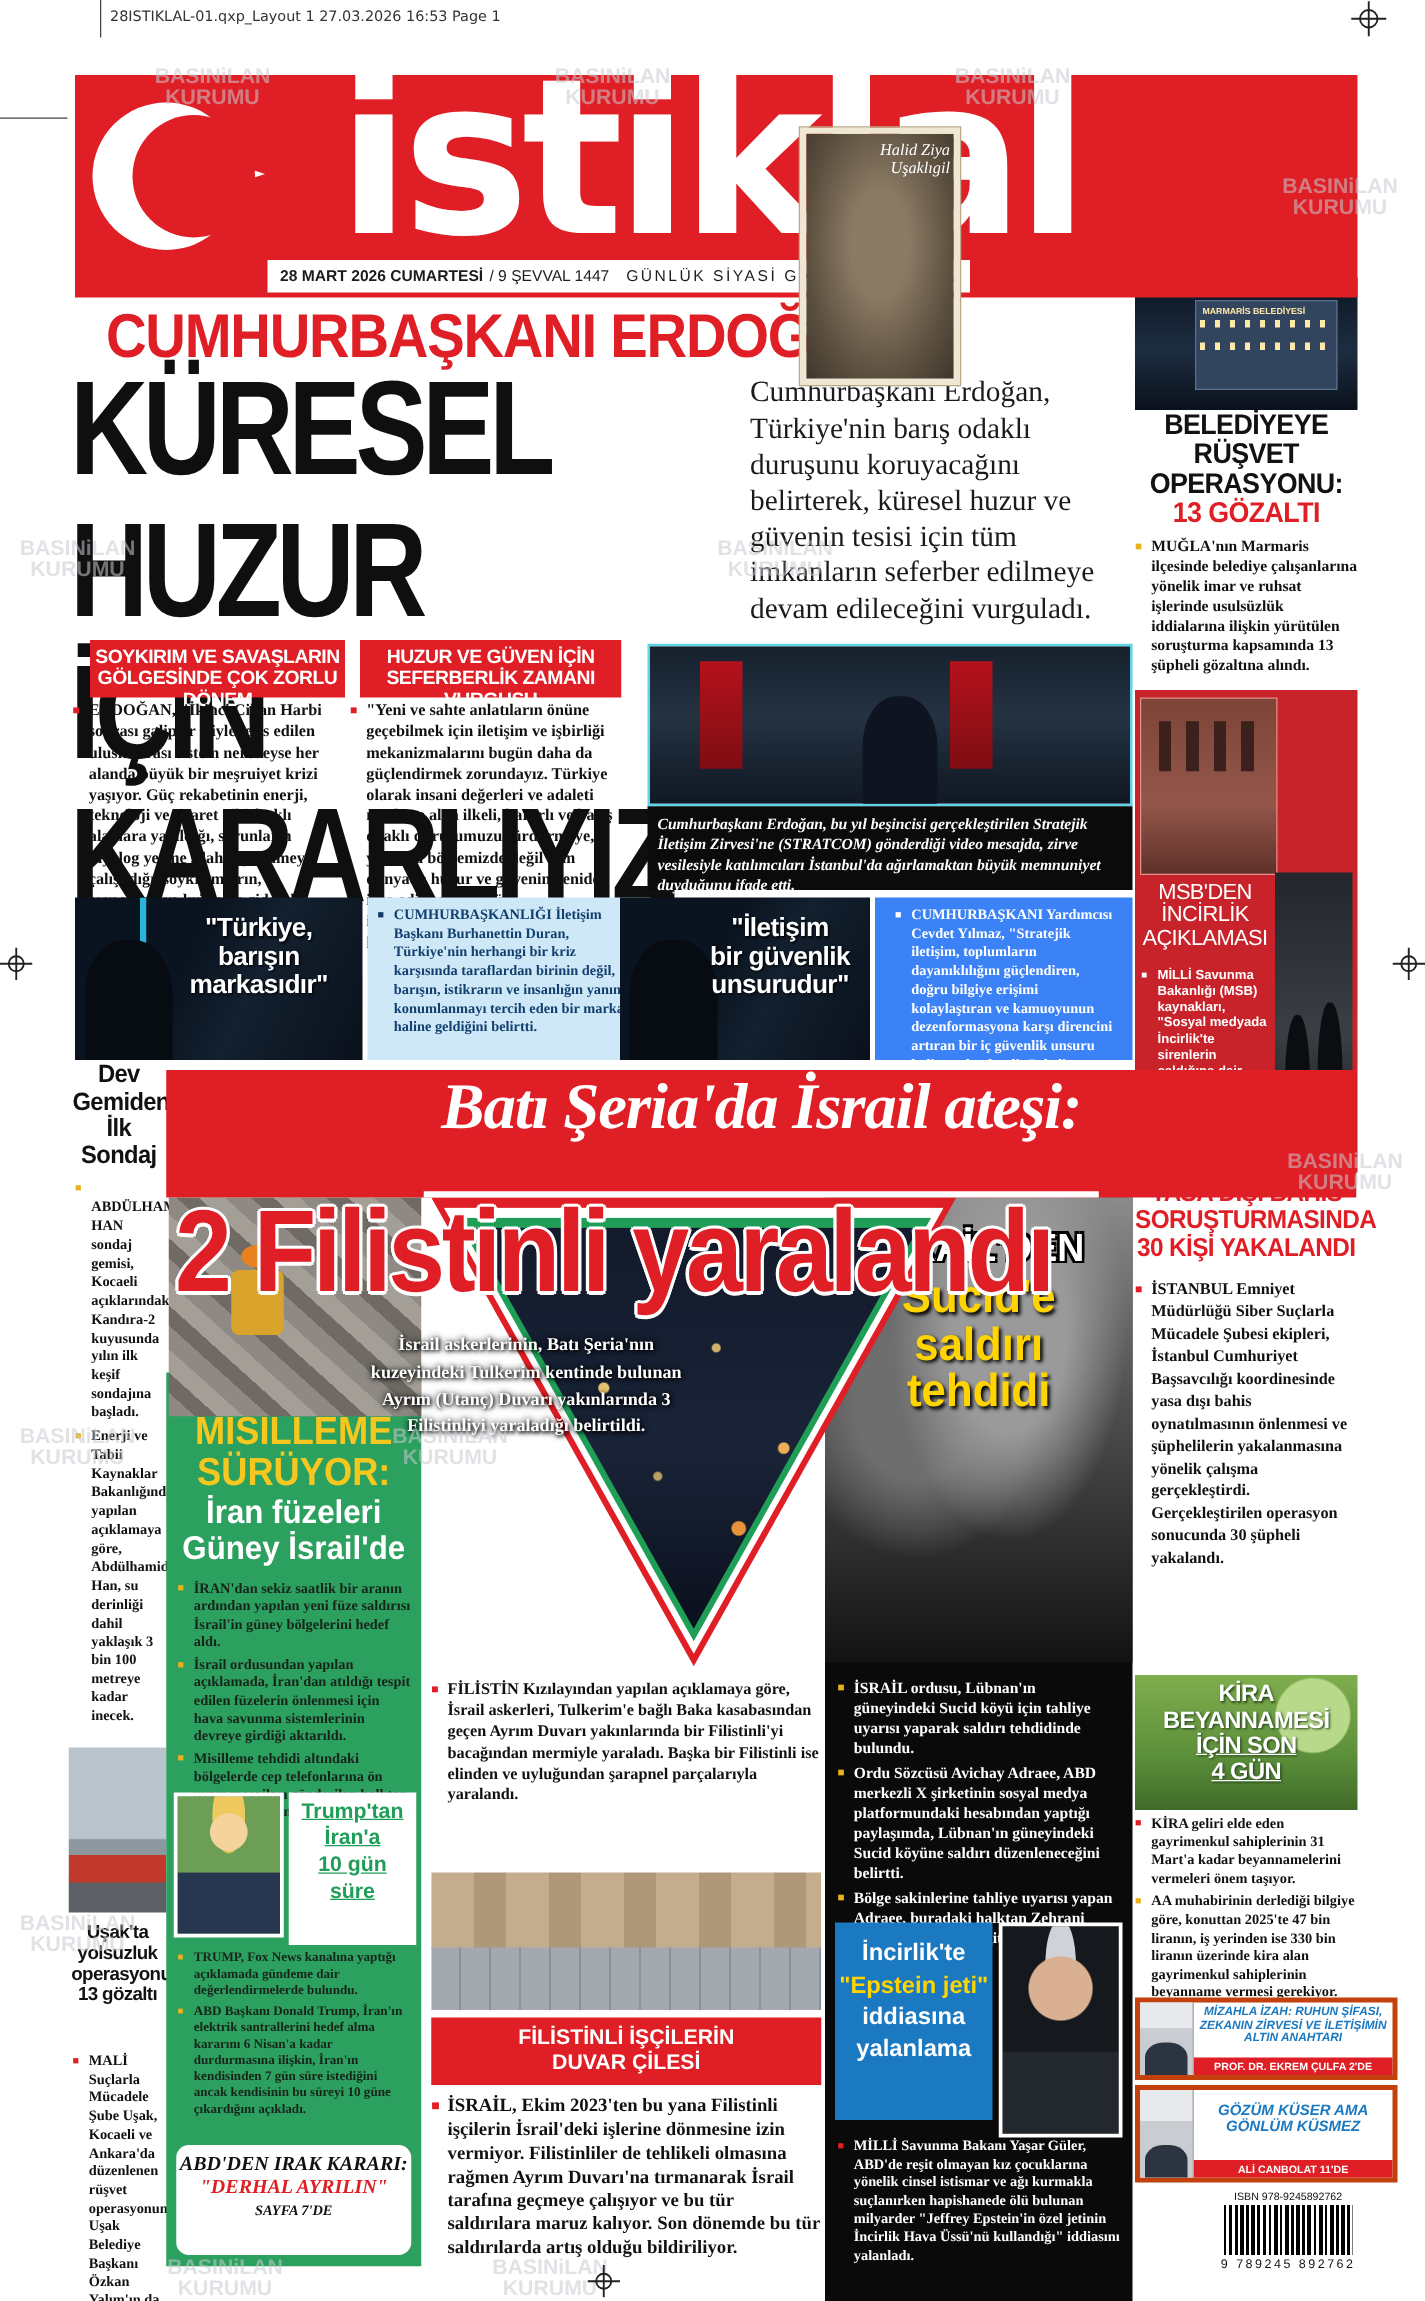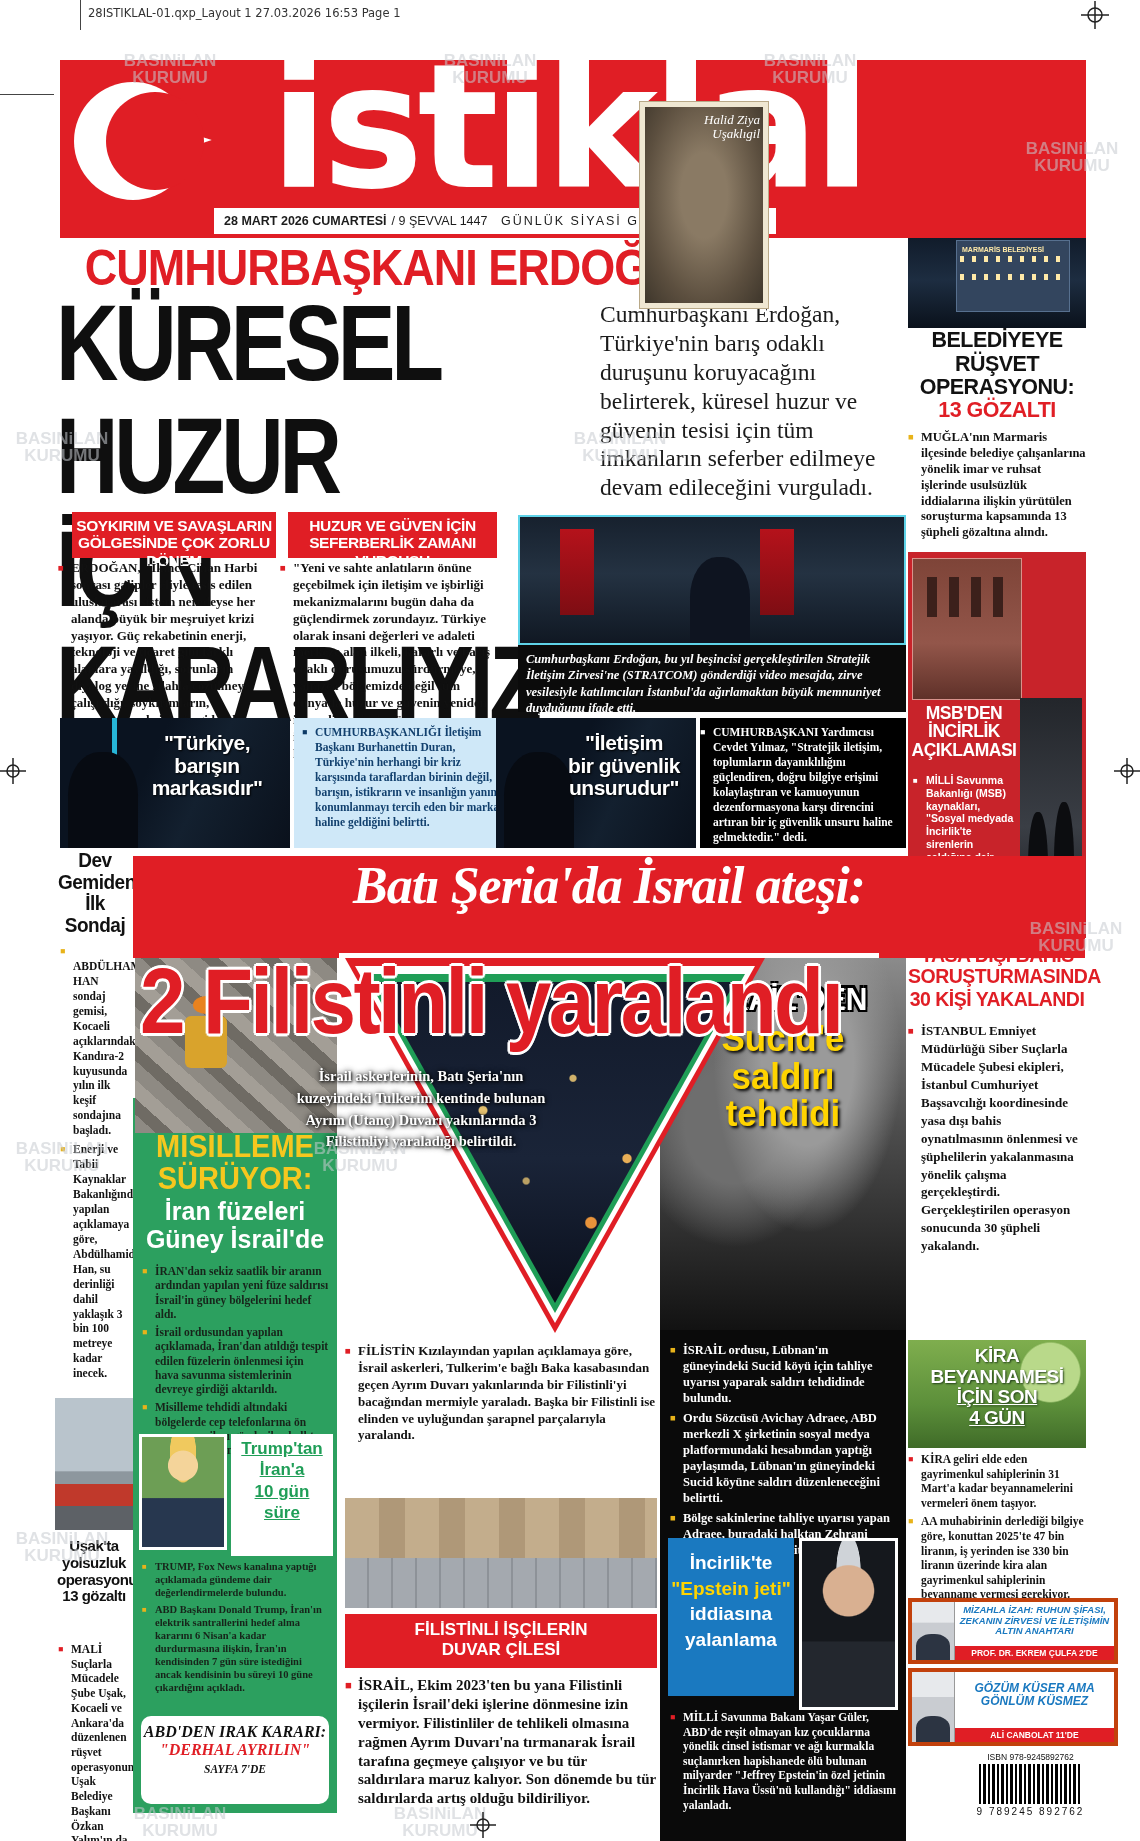--- a/index.html
+++ b/index.html
@@ -67,21 +67,21 @@
   #rusvet-body{top:430px;font-size:12.5px;line-height:1.27}
   #msb-box{top:552px;height:386px;background:#c8232a}
   #msb-bldg{position:absolute;left:4px;top:6px;width:108px;height:140px;background:
      linear-gradient(180deg,#7e4438 0%,#93564a 60%,#5f3129 100%);border:1px solid #d8938c}
   #msb-arch{position:absolute;left:14px;top:18px;width:88px;height:40px;background:
      repeating-linear-gradient(90deg,#3c201b 0 10px,transparent 10px 22px)}
   #msb-men{position:absolute;left:112px;top:146px;width:62px;height:234px;background:
      linear-gradient(180deg,#23262b 0%,#3a3e45 55%,#17191d 100%)}
   .sil{position:absolute;border-radius:45% 45% 8% 8%;background:#0c0d10}
   #msb-title{position:absolute;left:0;top:152px;width:112px;color:#fff;font-size:17.5px;line-height:1.05;
-     text-align:center;font-weight:700}
+     text-align:center;font-weight:400}
   #msb-body{position:absolute;left:5px;top:222px;width:104px;color:#fff;font-size:10.5px;line-height:1.22}
   #bahis-title{top:946px;font-size:19.5px;line-height:1.05;color:#e01e25;text-align:center;transform:scaleY(1.06)}
   #bahis-body{top:1022px;font-size:13px;line-height:1.38}
   #kira-box{top:1340px;height:108px;background:
      radial-gradient(circle at 80% 30%,#b9d98a 0 18%,transparent 19%),
      linear-gradient(180deg,#7fae4e 0%,#5c8f3a 60%,#3f6b28 100%);
      color:#fff;text-align:center;font-weight:900;font-size:19px;line-height:1.08;padding-top:6px;
      box-sizing:border-box;text-shadow:1px 1px 2px #23401a}
   #kira-box .u{text-decoration:underline}
   #kira-b{top:1452px;font-size:11.5px;line-height:1.27}
@@ -95,22 +95,22 @@
   
   .qphoto{top:718px;height:130px;background:linear-gradient(115deg,#0a1320 0 38%,#13202f 60%,#0a111c 100%);color:#fff}
   .qtext{position:absolute;right:8px;top:14px;font-weight:900;font-size:21px;line-height:1.08;text-align:center;
          letter-spacing:-.5px;text-shadow:1px 1px 2px #000}
   #duran-photo{left:60px;width:230px}
   #duran-photo::before{content:"";position:absolute;left:52px;top:0;width:5px;height:130px;background:#27b6d8}
   .qsil{position:absolute;left:8px;bottom:0;width:70px;height:96px;border-radius:45% 45% 0 0;background:#070b12}
   #qbox1{left:294px;top:718px;width:226px;height:130px;background:#cfe8f8;color:#12406e;
          font-size:11.5px;line-height:1.3;padding:7px 8px;box-sizing:border-box}
   #yilmaz-photo{left:496px;width:200px}
-  #qbox2{left:700px;top:718px;width:206px;height:130px;background:#000000;color:#fff;
-         font-size:11.5px;line-height:1.3;padding:7px 0;box-sizing:border-box}
+  #qbox2{left:700px;top:718px;width:206px;height:130px;background:#3b82f6;color:#fff;
+         font-size:11.5px;line-height:1.3;padding:7px 16px;box-sizing:border-box}
   
   #sondaj-title{left:58px;top:852px;width:74px;font-size:19px;line-height:1.08;text-align:center;color:#111;transform:scaleY(1.05)}
   #sondaj-b{left:60px;top:944px;width:68px;font-size:11.5px;line-height:1.3}
   #usak-photo{left:55px;top:1398px;width:78px;height:132px;background:
      linear-gradient(180deg,#b9c4cc 0 55%,#8d979e 56% 78%,#5d6166 79% 100%)}
   #usak-photo::after{content:"";position:absolute;left:0;top:86px;width:78px;height:22px;background:#c0392b}
   #usak-title{left:57px;top:1538px;width:74px;font-size:15px;line-height:1.12;text-align:center;color:#111}
   #usak-body{left:58px;top:1642px;width:70px;font-size:11.5px;line-height:1.28}
   
   #banner{left:133px;top:856px;width:952px;height:102px;background:#e01e25;z-index:3;display:flex;

